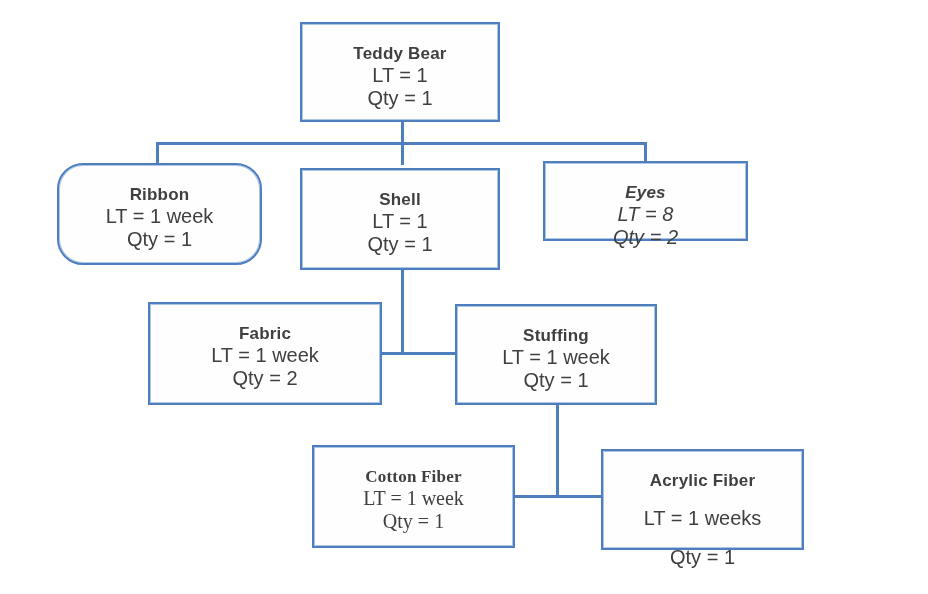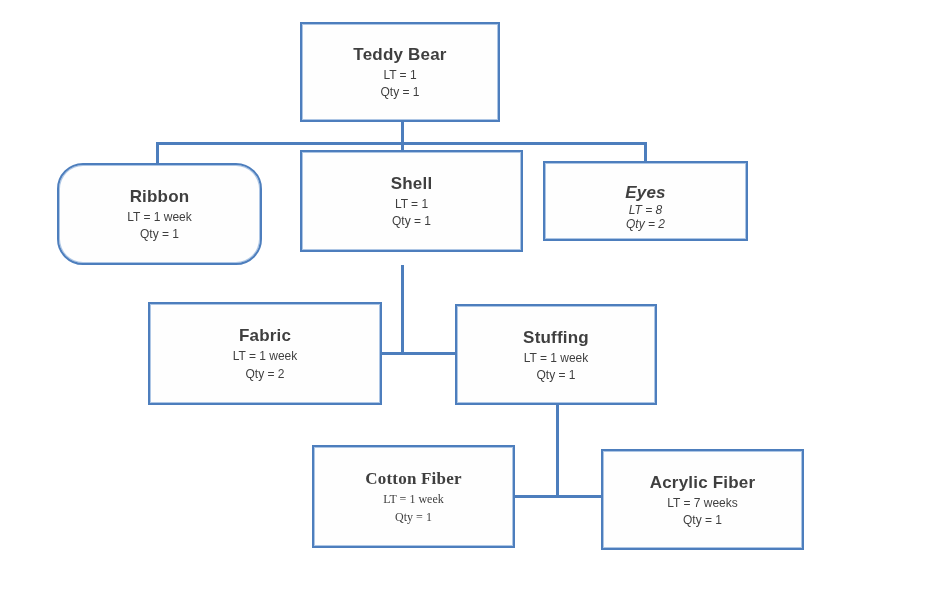--- a/index.html
+++ b/index.html
@@ -30,37 +30,37 @@
     color: #3f3f3f;
     z-index: 2;
   }
   .node .node-title {
     font-weight: bold;
     font-size: 17px;
     letter-spacing: 0.2px;
   }
   .node .node-lt,
   .node .node-qty {
-    font-size: 12px;
+    font-size: 20px;
   }
   .conn {
     position: absolute;
     background: #4d7ebd;
     z-index: 1;
   }
 
   
   .pos-teddy    { left: 300px; top:  22px; width: 200px; height: 100px; }
   .pos-ribbon   { left:  57px; top: 163px; width: 205px; height: 102px; border-radius: 26px; }
-  .pos-shell    { left: 300px; top: 150px; width: 223px; height: 102px; }
+  .pos-shell    { left: 300px; top: 168px; width: 200px; height: 102px; }
   .pos-eyes     { left: 543px; top: 161px; width: 205px; height: 80px; font-style: italic; }
   .pos-fabric   { left: 148px; top: 302px; width: 234px; height: 103px; }
   .pos-stuffing { left: 455px; top: 304px; width: 202px; height: 101px; }
   .pos-cotton   { left: 312px; top: 445px; width: 203px; height: 103px; font-family: Liberation Serif, serif; }
-  .pos-acrylic  { left: 601px; top: 449px; width: 203px; height: 101px; }
+  .pos-acrylic  { left: 601px; top: 449px; width: 203px; height: 101px; gap: 16px; }
 
   
   .conn-teddy-shell      { left: 401px; top: 122px; width:   3px; height: 43px; }
   .conn-rail-level2      { left: 156px; top: 142px; width: 491px; height:  3px; }
   .conn-rail-ribbon      { left: 156px; top: 142px; width:   3px; height: 23px; }
   .conn-rail-eyes        { left: 644px; top: 142px; width:   3px; height: 21px; }
   .conn-shell-down       { left: 401px; top: 265px; width:   3px; height: 90px; }
   .conn-fabric-stuffing  { left: 351px; top: 352px; width: 104px; height:  3px; }
   .conn-stuffing-down    { left: 556px; top: 405px; width:   3px; height: 93px; }
   .conn-cotton-acrylic   { left: 515px; top: 495px; width:  86px; height:  3px; }
@@ -116,17 +116,17 @@
   </div>
 
   <div class="node pos-cotton">
     <div class="node-title">Cotton Fiber</div>
     <div class="node-lt">LT = 1 week</div>
     <div class="node-qty">Qty = 1</div>
   </div>
 
   <div class="node pos-acrylic">
     <div class="node-title">Acrylic Fiber</div>
-    <div class="node-lt">LT = 7 weeks</div>
+    <div class="node-lt">LT = 1 weeks</div>
     <div class="node-qty">Qty = 1</div>
   </div>
 
 </div>
 
 </body></html>

